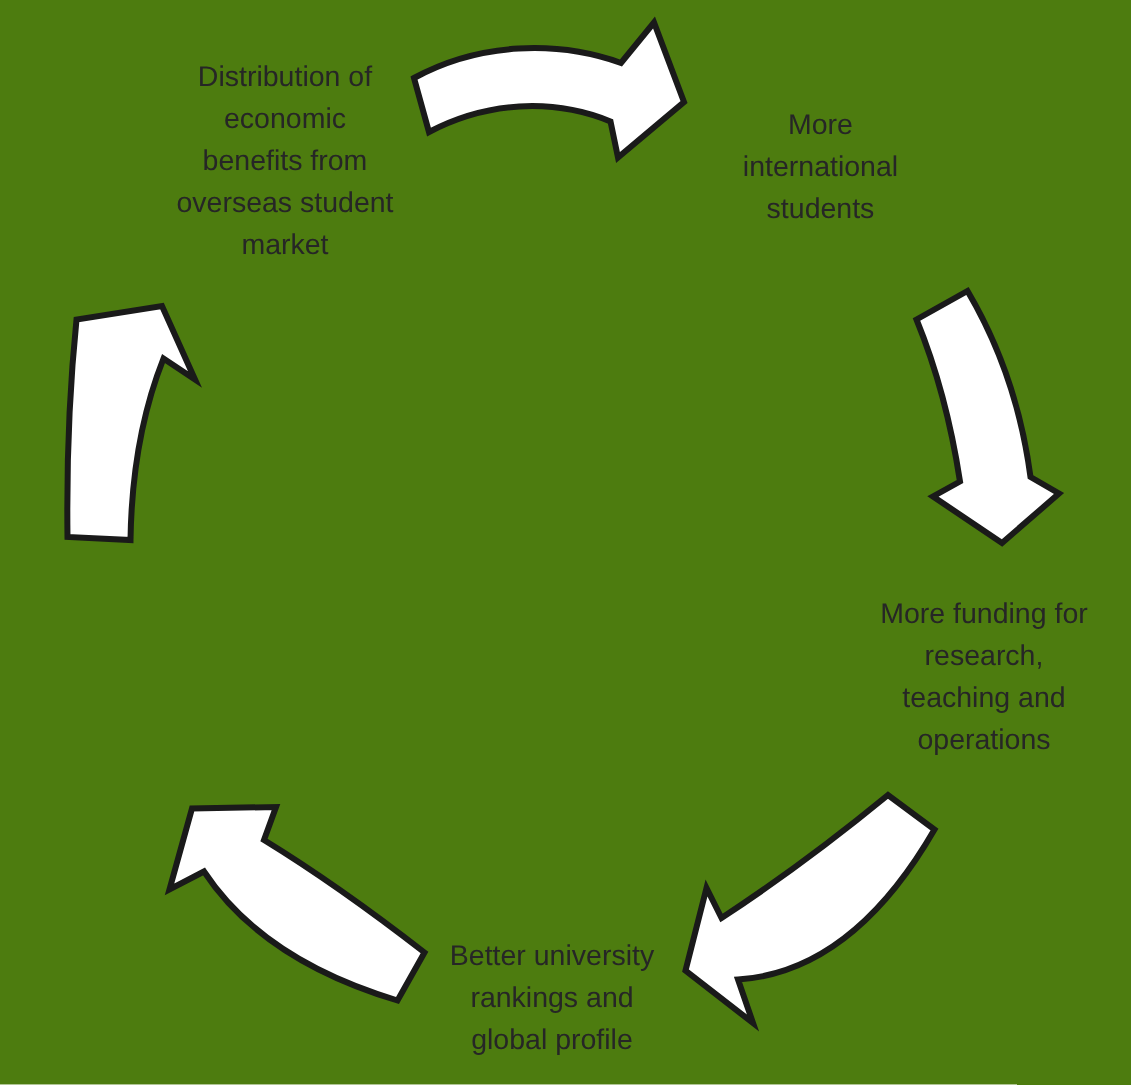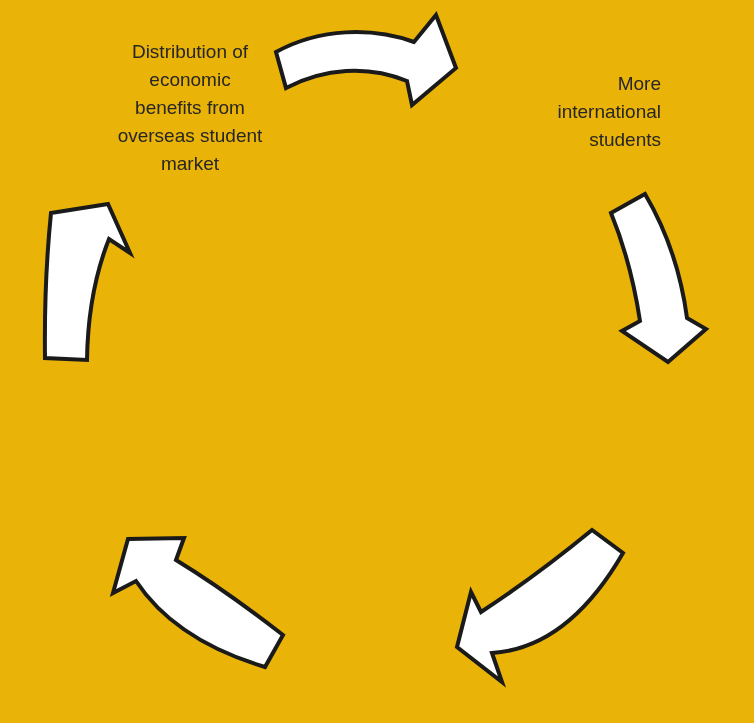--- a/index.html
+++ b/index.html
@@ -4,21 +4,21 @@
 <style>
   html, body {
     margin: 0;
     padding: 0;
     background: #ffffff;
   }
   .canvas {
     position: relative;
     width: 754px;
     height: 723px;
-    background: #eab308;
+    background: #4d7c0f;
     overflow: hidden;
     font-family: "Liberation Sans", "DejaVu Sans", sans-serif;
   }
   .arrow-layer {
     position: absolute;
     left: 0;
     top: 0;
     width: 754px;
     height: 723px;
   }
@@ -32,21 +32,21 @@
   .node {
     position: absolute;
     text-align: center;
     white-space: pre-line;
     color: #262626;
     font-size: 19px;
     line-height: 28px;
     letter-spacing: 0px;
   }
   .node-distribution   { left: 80px;  top: 38px;  width: 220px; }
-  .node-international  { left: 461px; top: 70px;  width: 200px; text-align: right; }
+  .node-international  { left: 447px; top: 70px;  width: 200px; }
   .node-funding        { left: 561px; top: 396px; width: 190px; }
   .node-rankings       { left: 258px; top: 624px; width: 220px; }
   .node-demand         { left: 0px;   top: 396px; width: 158px; }
 </style>
 </head>
 <body>
 
 <div class="canvas">
 
   <svg class="arrow-layer" viewBox="0 0 754 723" aria-hidden="true">
@@ -65,16 +65,23 @@
   <div class="node node-distribution">Distribution of
 economic
 benefits from
 overseas student
 market</div>
 
   <div class="node node-international">More
 international
 students</div>
 
+  <div class="node node-funding">More funding for
+research,
+teaching and
+operations</div>
 
+  <div class="node node-rankings">Better university
+rankings and
+global profile</div>
 
 
 </div>
 
 </body></html>

